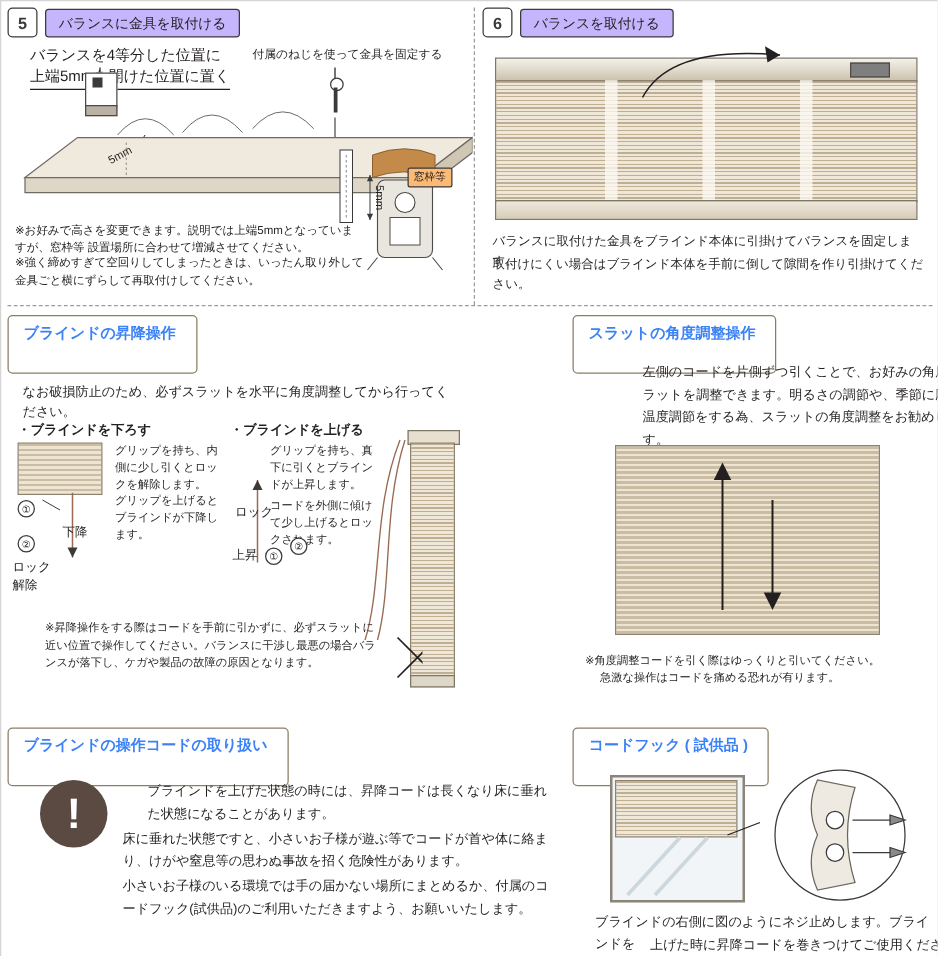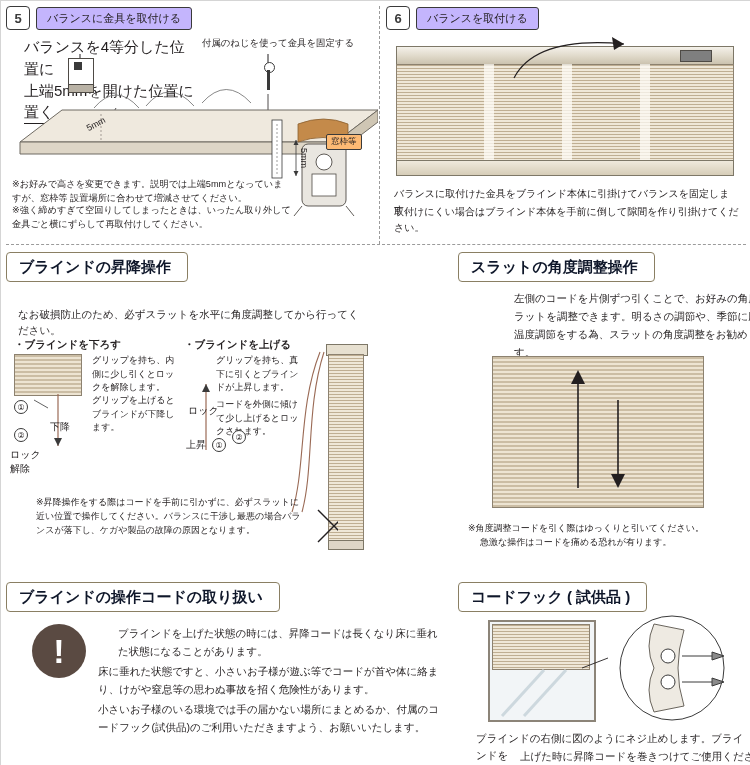--- a/index.html
+++ b/index.html
@@ -22,21 +22,21 @@
     font-size:13px;font-weight:bold;color:#3a3a3a;background:#fff;
   }
   .step-title{
     border:1.2px solid #3a3a3a;border-radius:3px;
     padding:3px 10px;font-size:11px;color:#231f20;background:#c4b5fd;
     white-space:nowrap;
   }
   .sec-title{
     display:inline-block;
     border:1.3px solid #8a7f63;border-radius:4px;
-    padding:5px 16px 4px 12px;font-size:15px;font-weight:bold;color:#0f172a;
+    padding:5px 16px 23px 12px;font-size:12px;font-weight:bold;color:#3b82f6;
     background:#fff;
   }
   .txt{font-size:10.5px;line-height:1.55;color:#231f20;}
   .txt.small{font-size:9px;line-height:1.5;}
   .vline{position:absolute;border-left:1px dashed #9b9b9b;}
   .hline{position:absolute;border-top:1px dashed #9b9b9b;}
   .abs{position:absolute;}
 
   
   #sec5{left:6px;top:6px;width:368px;height:224px;}
@@ -111,21 +111,21 @@
 
   <div class="page-border"></div>
 
   <div class="abs" id="sec5">
 
     <div class="step-head abs" style="left:0;top:0;">
       <div class="step-num">5</div>
       <div class="step-title">バランスに金具を取付ける</div>
     </div>
 
-    <div class="abs txt" style="left:18px;top:30px;width:170px;font-size:15px;line-height:1.45;">
+    <div class="abs txt" style="left:18px;top:30px;width:170px;font-size:12px;line-height:1.45;">
       <div>バランスを4等分した位置に</div>
       <div style="border-bottom:1px solid #231f20;display:inline-block;">上端5mmを開けた位置に置く</div>
     </div>
 
     <div class="abs txt" style="left:196px;top:30px;width:175px;font-size:9.4px;line-height:1.45;">付属のねじを使って金具を固定する</div>
 
     <svg class="abs" style="left:0;top:40px;width:368px;height:110px;">
       <line x1="74" y1="8" x2="74" y2="22" stroke="#231f20" stroke-width="1"></line>
       <line x1="262" y1="8" x2="262" y2="30" stroke="#231f20" stroke-width="1"></line>
       <path d="M88 62 Q110 36 133 62" fill="none" stroke="#6a6a6a" stroke-width="0.8"></path>

